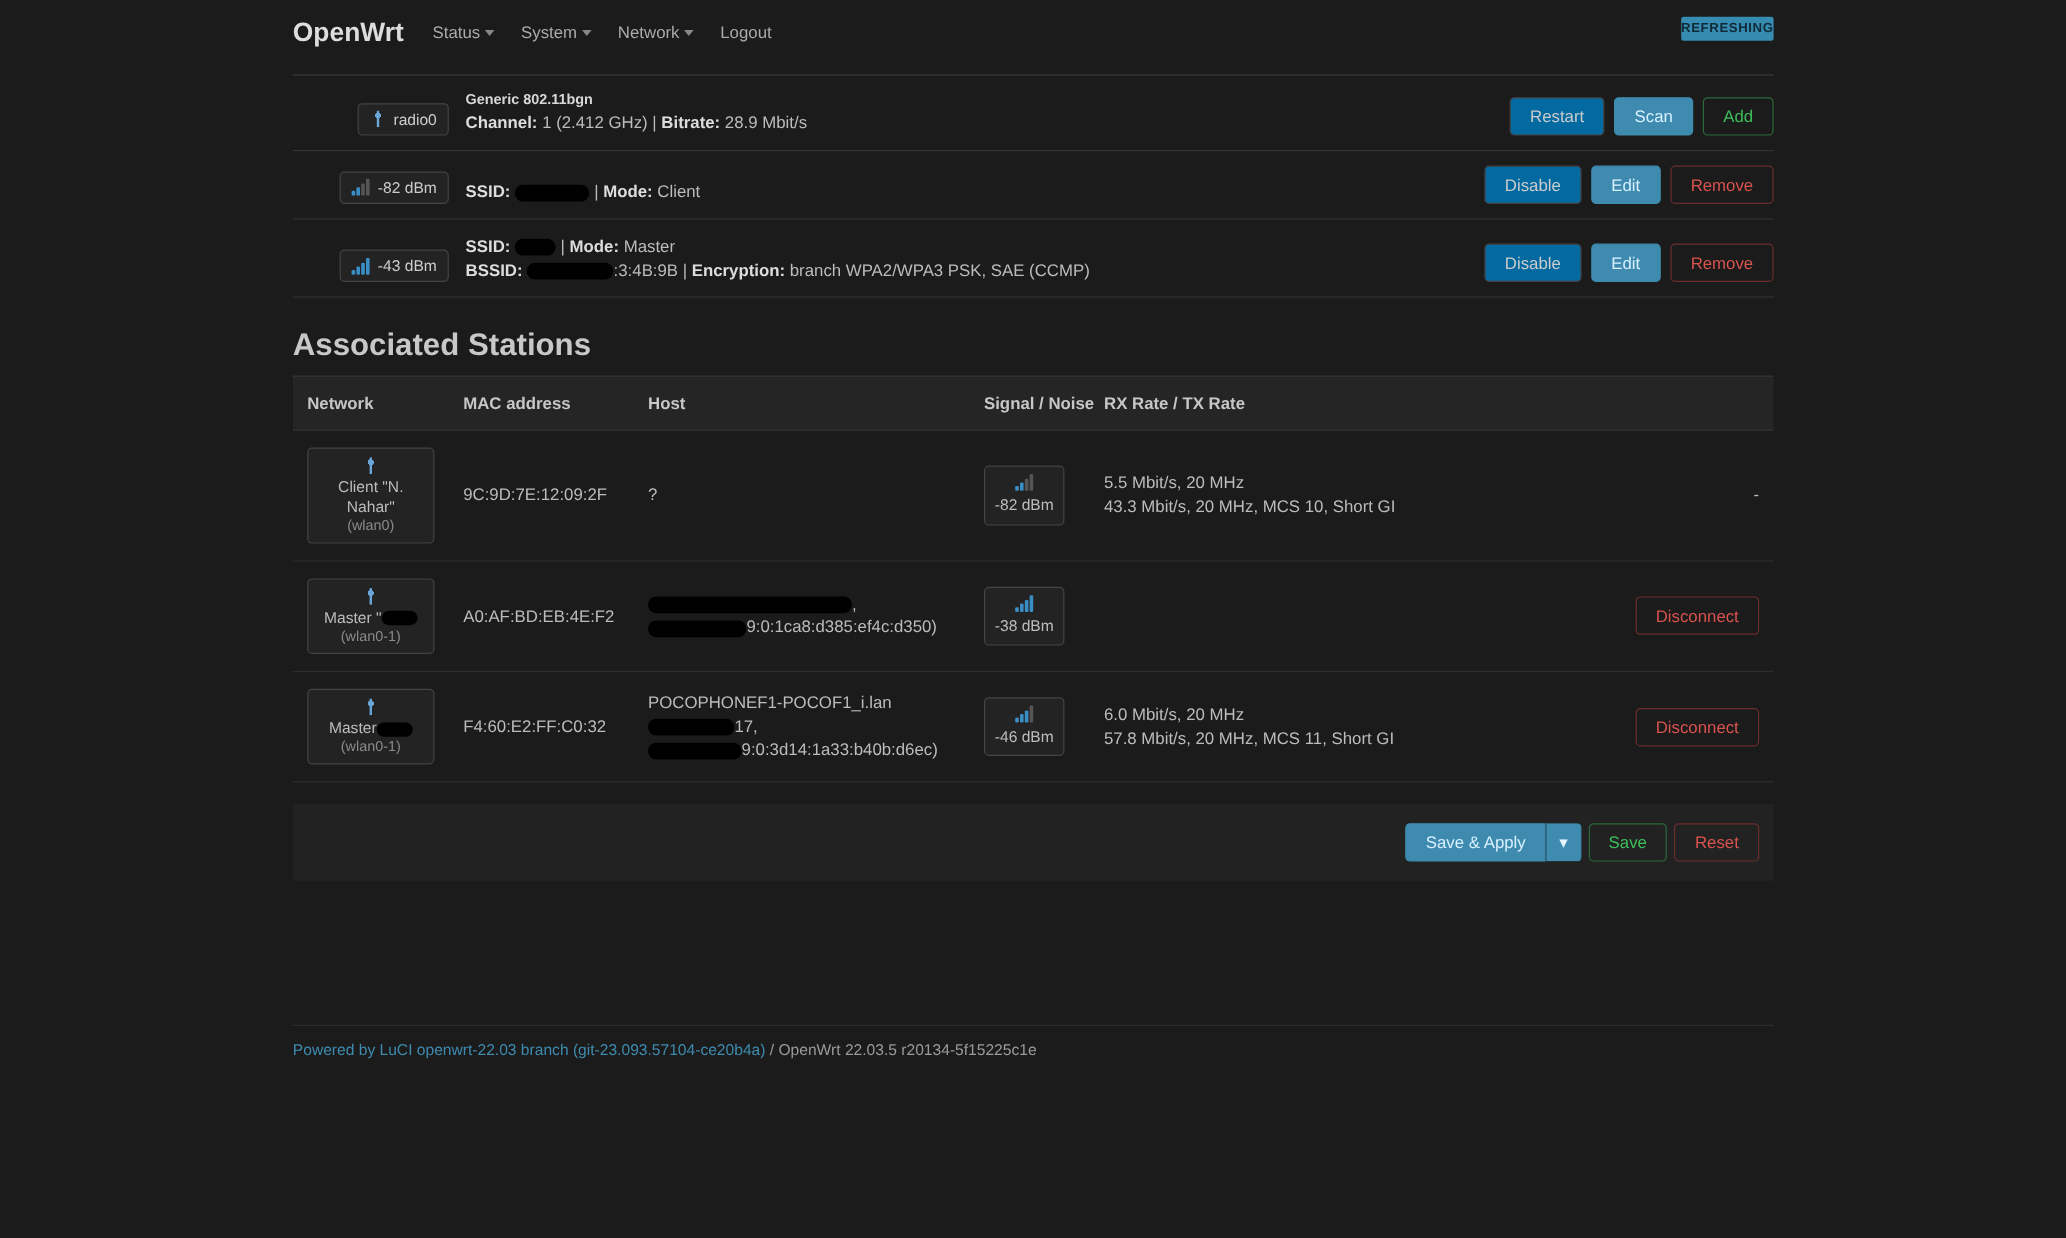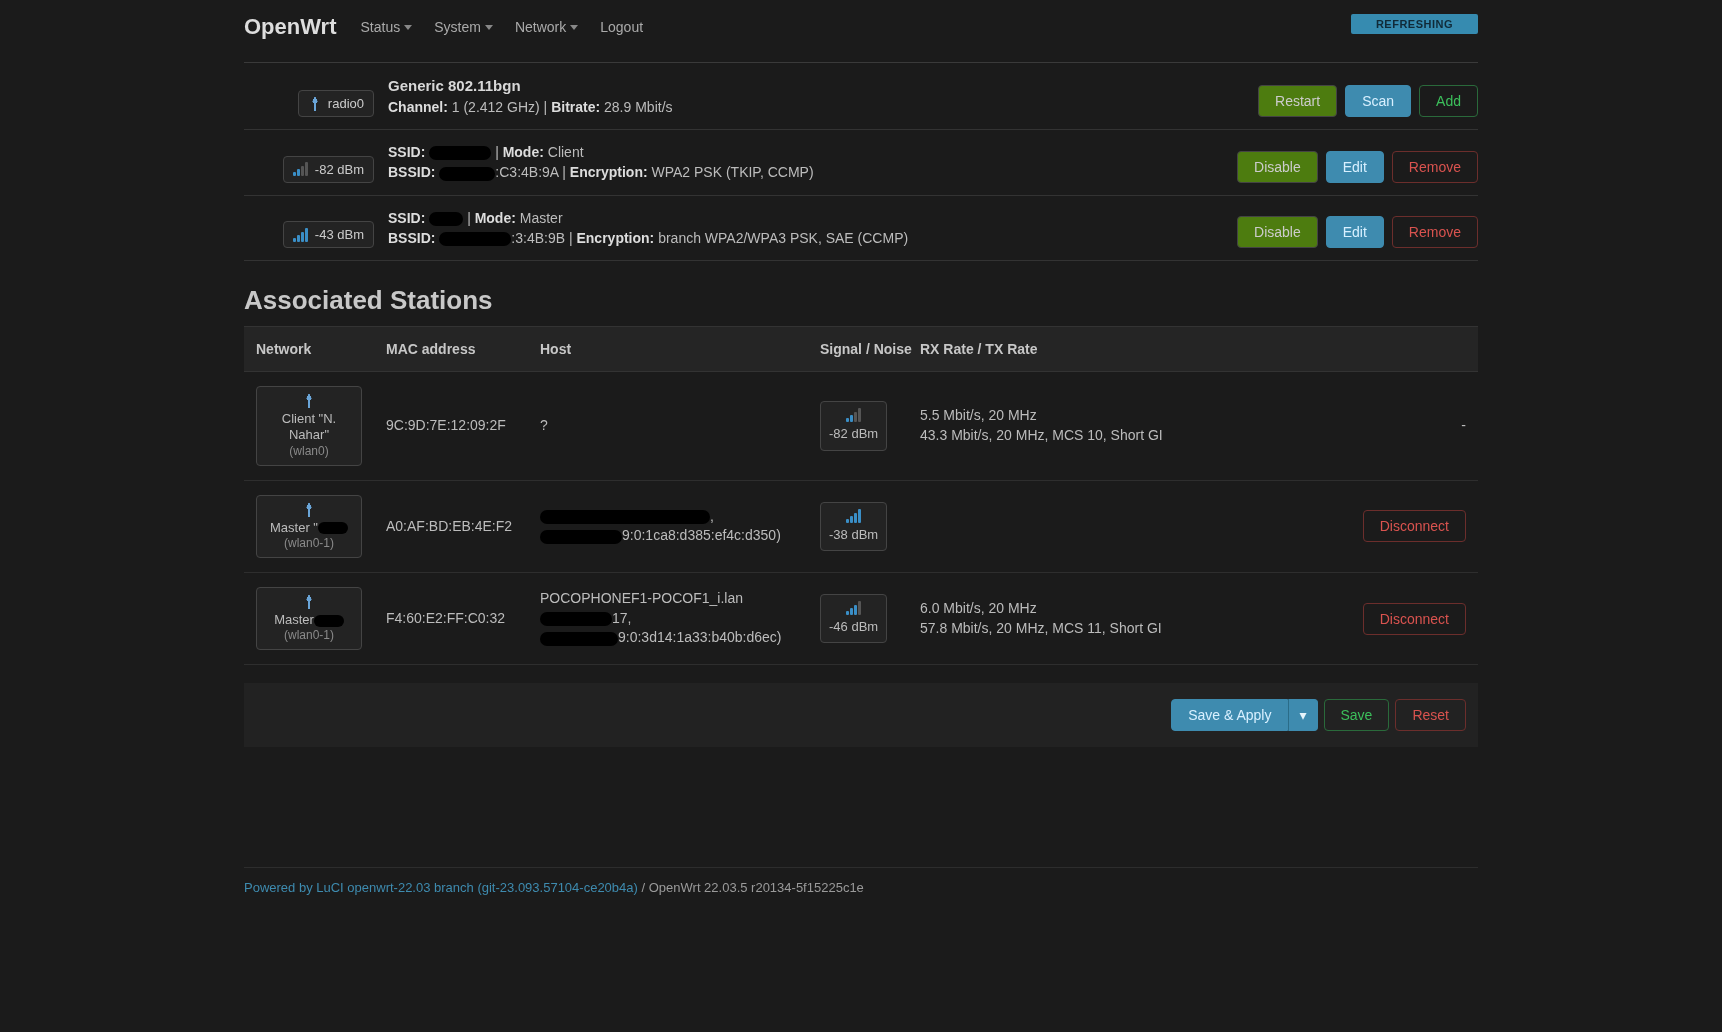--- a/index.html
+++ b/index.html
@@ -3,41 +3,41 @@
 <meta charset="utf-8">
 <style>
 *{box-sizing:border-box;margin:0;padding:0}
 body{background:#1b1b1b;color:#ccc;font-family:Arial,Helvetica,sans-serif;font-size:14px;min-width:1722px}
 .wrap{max-width:1234px;margin:0 auto;padding:0 0 60px}
 .navbar{display:flex;align-items:center;padding:14px 0;position:relative}
 .brand{font-size:22px;font-weight:bold;color:#ddd;margin-right:24px}
 .navmenu{display:flex;gap:22px}
 .navitem{color:#aaa;cursor:pointer;display:flex;align-items:center;gap:4px}
 .caret{border-left:4px solid transparent;border-right:4px solid transparent;border-top:5px solid #888;display:inline-block}
-.refresh{position:absolute;right:0;top:14px;background:#368bb0;color:#102a38;font-size:11px;font-weight:bold;letter-spacing:0.5px;padding:4px 25px;border-radius:2px}
+.refresh{position:absolute;right:0;top:14px;background:#368bb0;color:#102a38;font-size:11px;font-weight:bold;letter-spacing:0.5px;padding:4px 0;border-radius:2px}
 h2{font-size:26px;color:#c8c8c8;font-weight:700;margin:24px 0 10px}
 .hr{border-top:1px solid #3a3a3a;margin:8px 0 0}
 .row{display:flex;align-items:flex-end;padding:12px 0;border-bottom:1px solid #333;gap:14px}
 .row:last-child{border-bottom:none}
 .col1{width:130px;display:flex;justify-content:flex-end}
 .badge{border:1px solid #444;border-radius:4px;padding:5px 9px;display:inline-flex;align-items:center;gap:6px;background:#232323;color:#ccc;font-size:13px}
 .sigicon{display:inline-block;width:16px;height:14px;position:relative}
 .sigicon span{position:absolute;bottom:0;background:#3a8ec6;width:3px;border-radius:1px}
 .sigicon span.off{background:#555}
 .sigicon .b1{left:0;height:4px}
 .sigicon .b2{left:4px;height:7px}
 .sigicon .b3{left:8px;height:10px}
 .sigicon .b4{left:12px;height:14px}
 .anticon{width:14px;height:14px;display:inline-block;background:radial-gradient(circle,#6aa5d8 30%,transparent 32%),linear-gradient(#6aa5d8,#6aa5d8);background-size:100% 60%,2px 100%;background-position:top,center;background-repeat:no-repeat;border-radius:50% 50% 0 0}
 .col2{flex:1;color:#bcbcbc;line-height:1.45}
-.device-title{font-size:15px;color:#d8d8d8;font-weight:bold}
+.device-title{font-size:12px;color:#d8d8d8;font-weight:bold}
 .bold{font-weight:bold;color:#ddd}
 .redact{display:inline-block;background:#000;border-radius:9px;height:14px;vertical-align:middle}
 .col3{width:240px;display:flex;justify-content:flex-end;gap:8px}
-.btn{border:1px solid #444;background:#4d7c0f;color:#ccc;padding:7px 16px;border-radius:4px;cursor:pointer;font-size:14px;white-space:nowrap}
+.btn{border:1px solid #444;background:#0369a1;color:#ccc;padding:7px 16px;border-radius:4px;cursor:pointer;font-size:14px;white-space:nowrap}
 .btn-primary{background:#3e8baf;border-color:#3e8baf;color:#d8f0ff}
 .btn-green{color:#3cbf5b;border-color:#2a6a3b;background:transparent}
 .btn-danger{color:#d9534f;border-color:#6c2e2c;background:transparent}
 .table-head{display:flex;background:#252525;padding:14px 12px;font-weight:bold;color:#c7c7c7;border-top:1px solid #333;border-bottom:1px solid #333}
 .cell-net{width:130px}
 .cell-mac{width:154px}
 .cell-host{width:280px}
 .cell-sig{width:100px}
 .cell-rate{width:258px}
 .cell-act{flex:1;text-align:right}
@@ -116,27 +116,20 @@
       </span>
     </div>
     <div class="col2">
       <div>
         <span class="bold">SSID:</span>
         <span class="redact" style="width:62px"></span>
         <span> | </span>
         <span class="bold">Mode:</span>
         <span>Client</span>
       </div>
-      <div>
-        <span class="bold">BSSID:</span>
-        <span class="redact" style="width:56px"></span><span>:C3:4B:9A</span>
-        <span> | </span>
-        <span class="bold">Encryption:</span>
-        <span>WPA2 PSK (TKIP, CCMP)</span>
-      </div>
     </div>
     <div class="col3">
       <button class="btn">Disable</button>
       <button class="btn btn-primary">Edit</button>
       <button class="btn btn-danger">Remove</button>
     </div>
   </div>
 
   <div class="row">
     <div class="col1">

